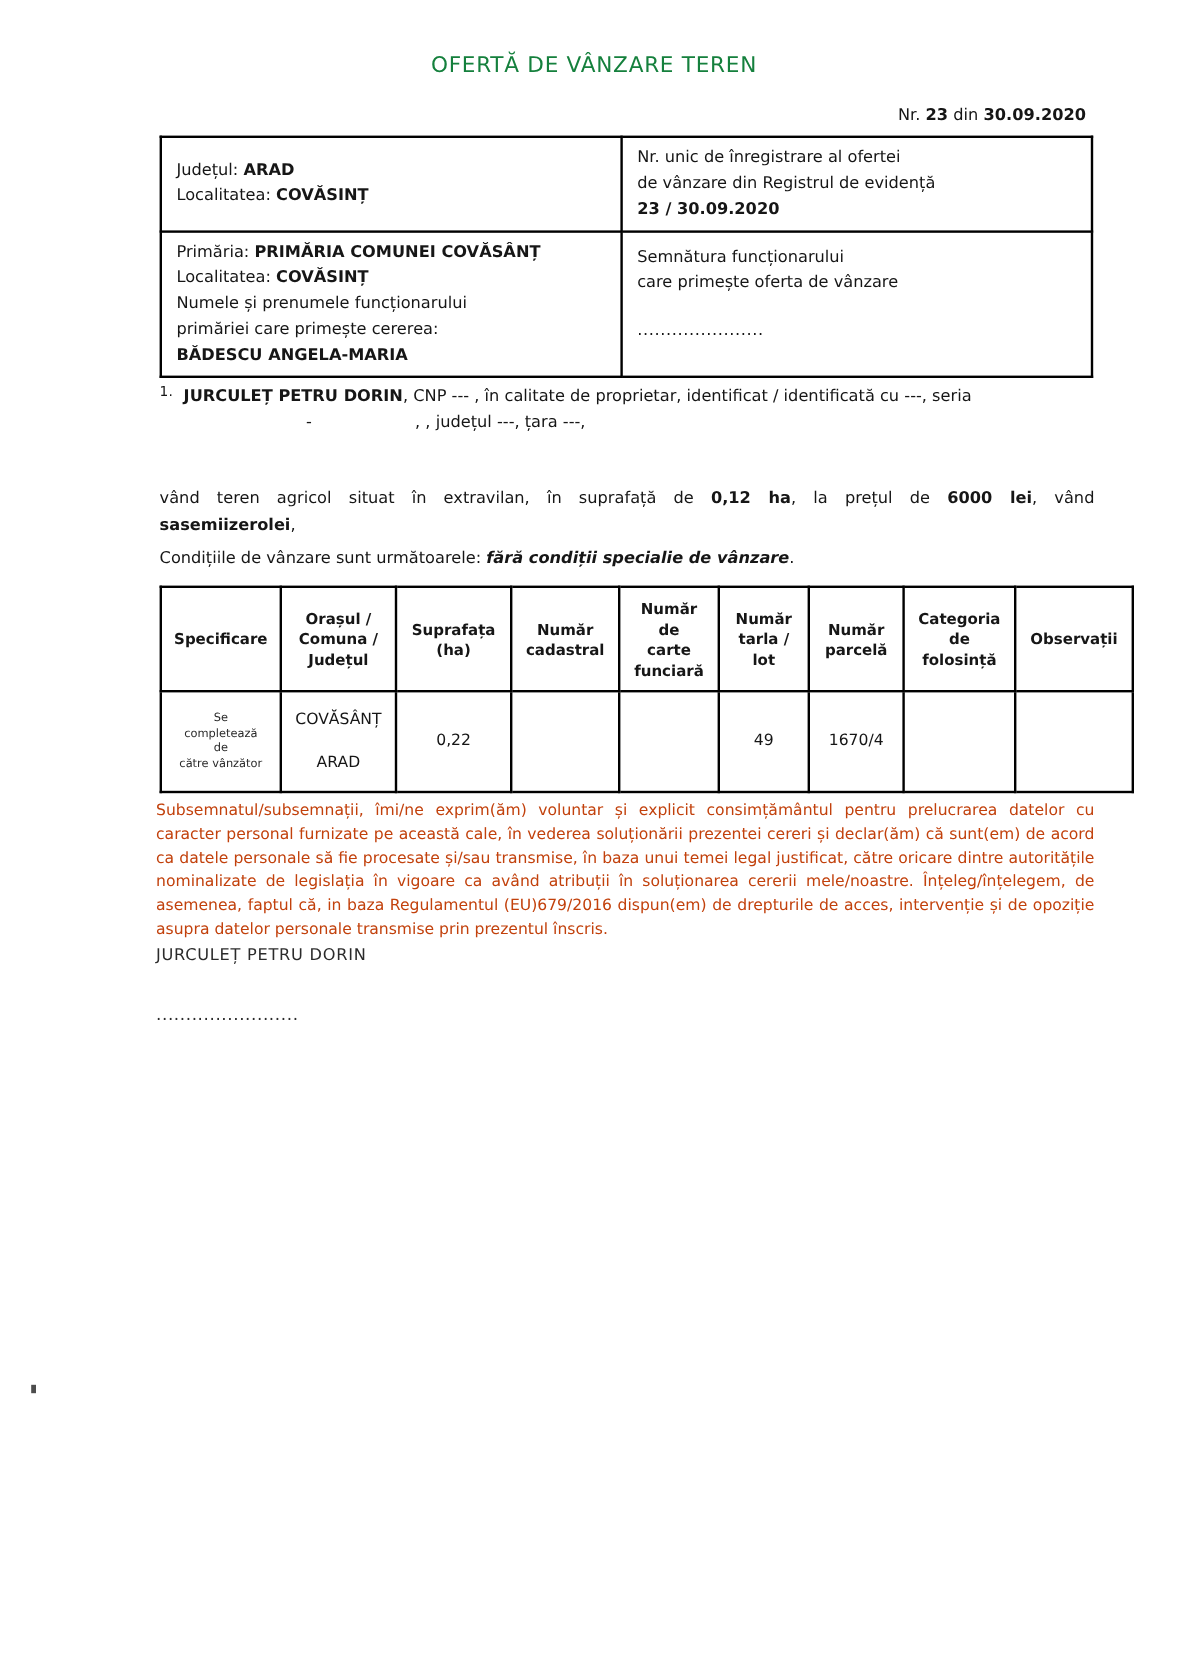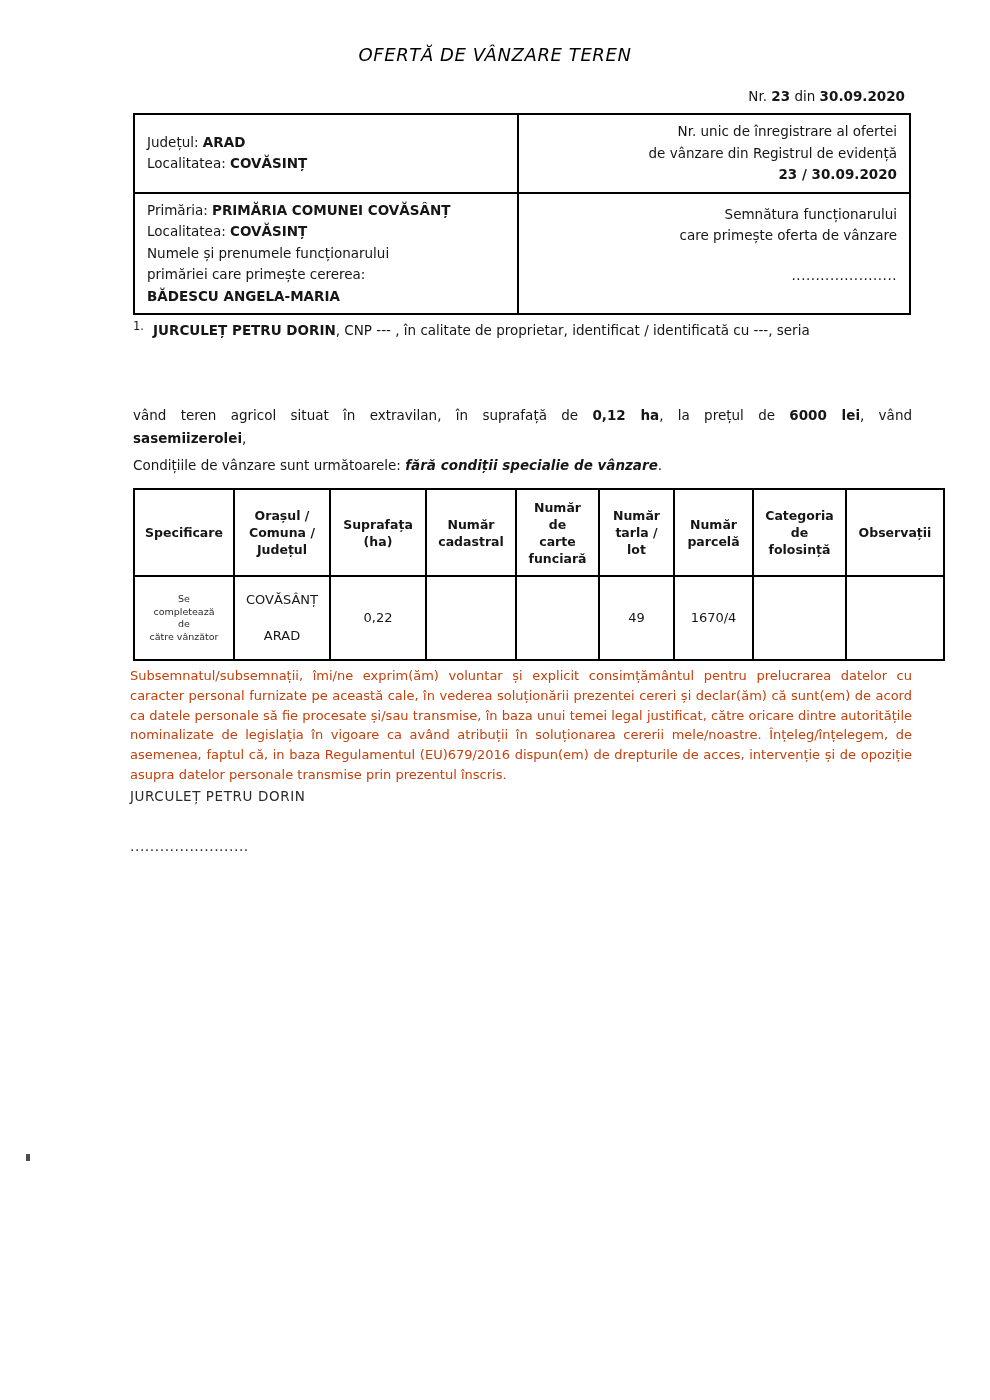--- a/index.html
+++ b/index.html
@@ -14,22 +14,21 @@
   }
   .b { font-weight: bold; }
   .bi { font-weight: bold; font-style: italic; }
 
   .doc-title {
     position: absolute;
     top: 44px; left: 0; width: 100%;
     text-align: center;
     font-size: 18px;
     letter-spacing: 0.6px;
-    color: #000000;
-    font-style: italic;
+    color: #15803d;
   }
 
   .reg-line {
     position: absolute;
     top: 88px; right: 85px;
     font-size: 13.5px;
     white-space: nowrap;
   }
 
   
@@ -42,21 +41,21 @@
     font-size: 13.5px;
   }
   .info-table td {
     border: 2px solid #000;
     vertical-align: middle;
     padding: 6px 12px;
   }
   .info-table .row1 { height: 70px; }
   .info-table .row2 { height: 118px; }
   .info-table .line { line-height: 21.5px; }
-  .cell-center { text-align: right; }
+  .cell-center { text-align: left; }
   .cell-center .line { line-height: 21.5px; }
   .sig-dots-top { margin-top: 20px; letter-spacing: 0.5px; }
 
   
   .seller-clause {
     position: absolute;
     left: 133px; top: 320px;
     width: 780px;
     font-size: 13.5px;
     line-height: 21.5px;
@@ -214,20 +213,23 @@
       </td>
     </tr>
   </tbody>
     </table>
 
   <div class="seller-clause">
     <span class="marker">1.</span>
     <div class="line1">
       <span class="b">JURCULEȚ PETRU DORIN</span><span>, CNP --- , în calitate de proprietar, identificat / identificată cu ---, seria</span>
     </div>
+    <div class="line3">
+      <span>-</span><span class="seg-judet">, , județul ---, țara ---,</span>
+    </div>
   </div>
 
   <div class="sale-clause">
     <span>vând teren agricol situat în extravilan, în suprafață de</span>
     <span class="b">0,12 ha</span><span>, la prețul de</span>
     <span class="b">6000 lei</span><span>, vând</span>
     <span class="b">sasemiizerolei</span><span>,</span>
   </div>
 
   <div class="conditions-line">

